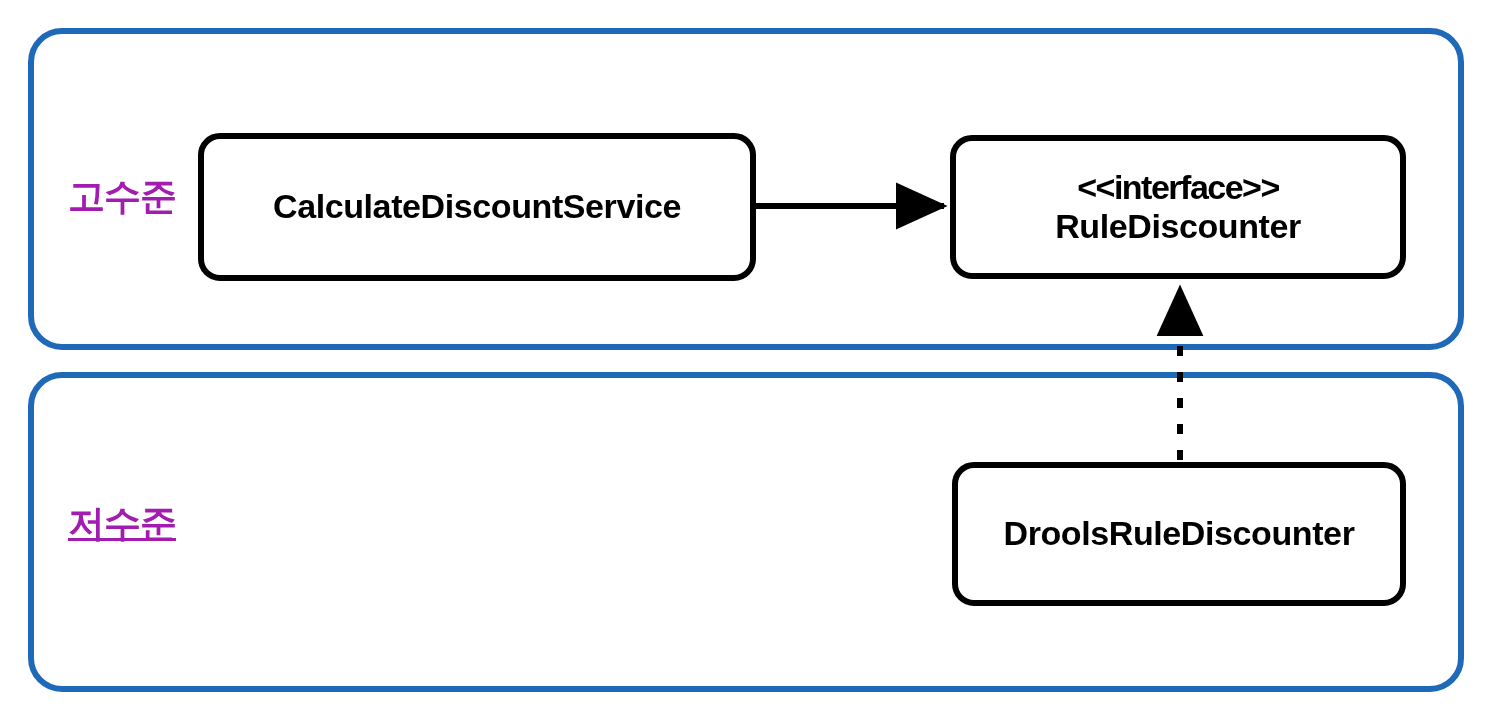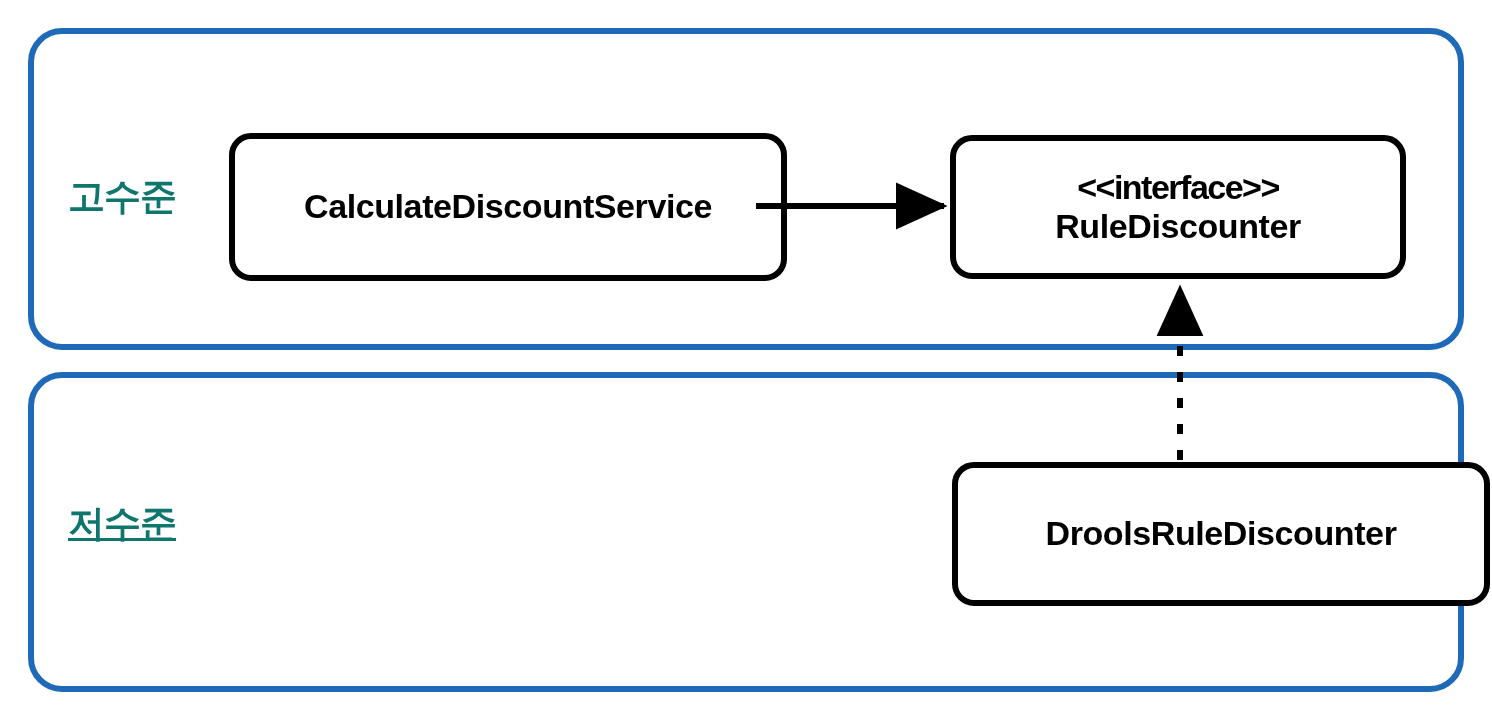--- a/index.html
+++ b/index.html
@@ -36,21 +36,21 @@
   #layer-low {
     left: 28px;
     top: 372px;
     width: 1436px;
     height: 320px;
   }
 
   
   .layer-label {
     position: absolute;
-    color: #0f766e;
+    color: #a21caf;
     font-weight: bold;
     font-size: 37px;
     letter-spacing: -1px;
     line-height: 1;
     white-space: nowrap;
     font-family: "DejaVu Sans", "Liberation Sans", sans-serif;
   }
   #label-high { left: 68px; top: 178px; }
   #label-low  { left: 68px; top: 505px; text-decoration: underline; }
 
@@ -71,33 +71,32 @@
     font-size: 34px;
     line-height: 1.16;
     letter-spacing: -0.4px;
     z-index: 3;
   }
   #node-calculate-discount-service {
     left: 198px;
     top: 133px;
     width: 558px;
     height: 148px;
-    margin-left: 31px;
   }
   #node-rule-discounter {
     left: 950px;
     top: 135px;
     width: 456px;
     height: 144px;
     text-align: center;
   }
   #node-drools-rule-discounter {
     left: 952px;
     top: 462px;
-    width: 538px;
+    width: 454px;
     height: 144px;
   }
   .stereotype {
     display: block;
     letter-spacing: -1.5px;
   }
   .node-title {
     display: block;
   }
 

